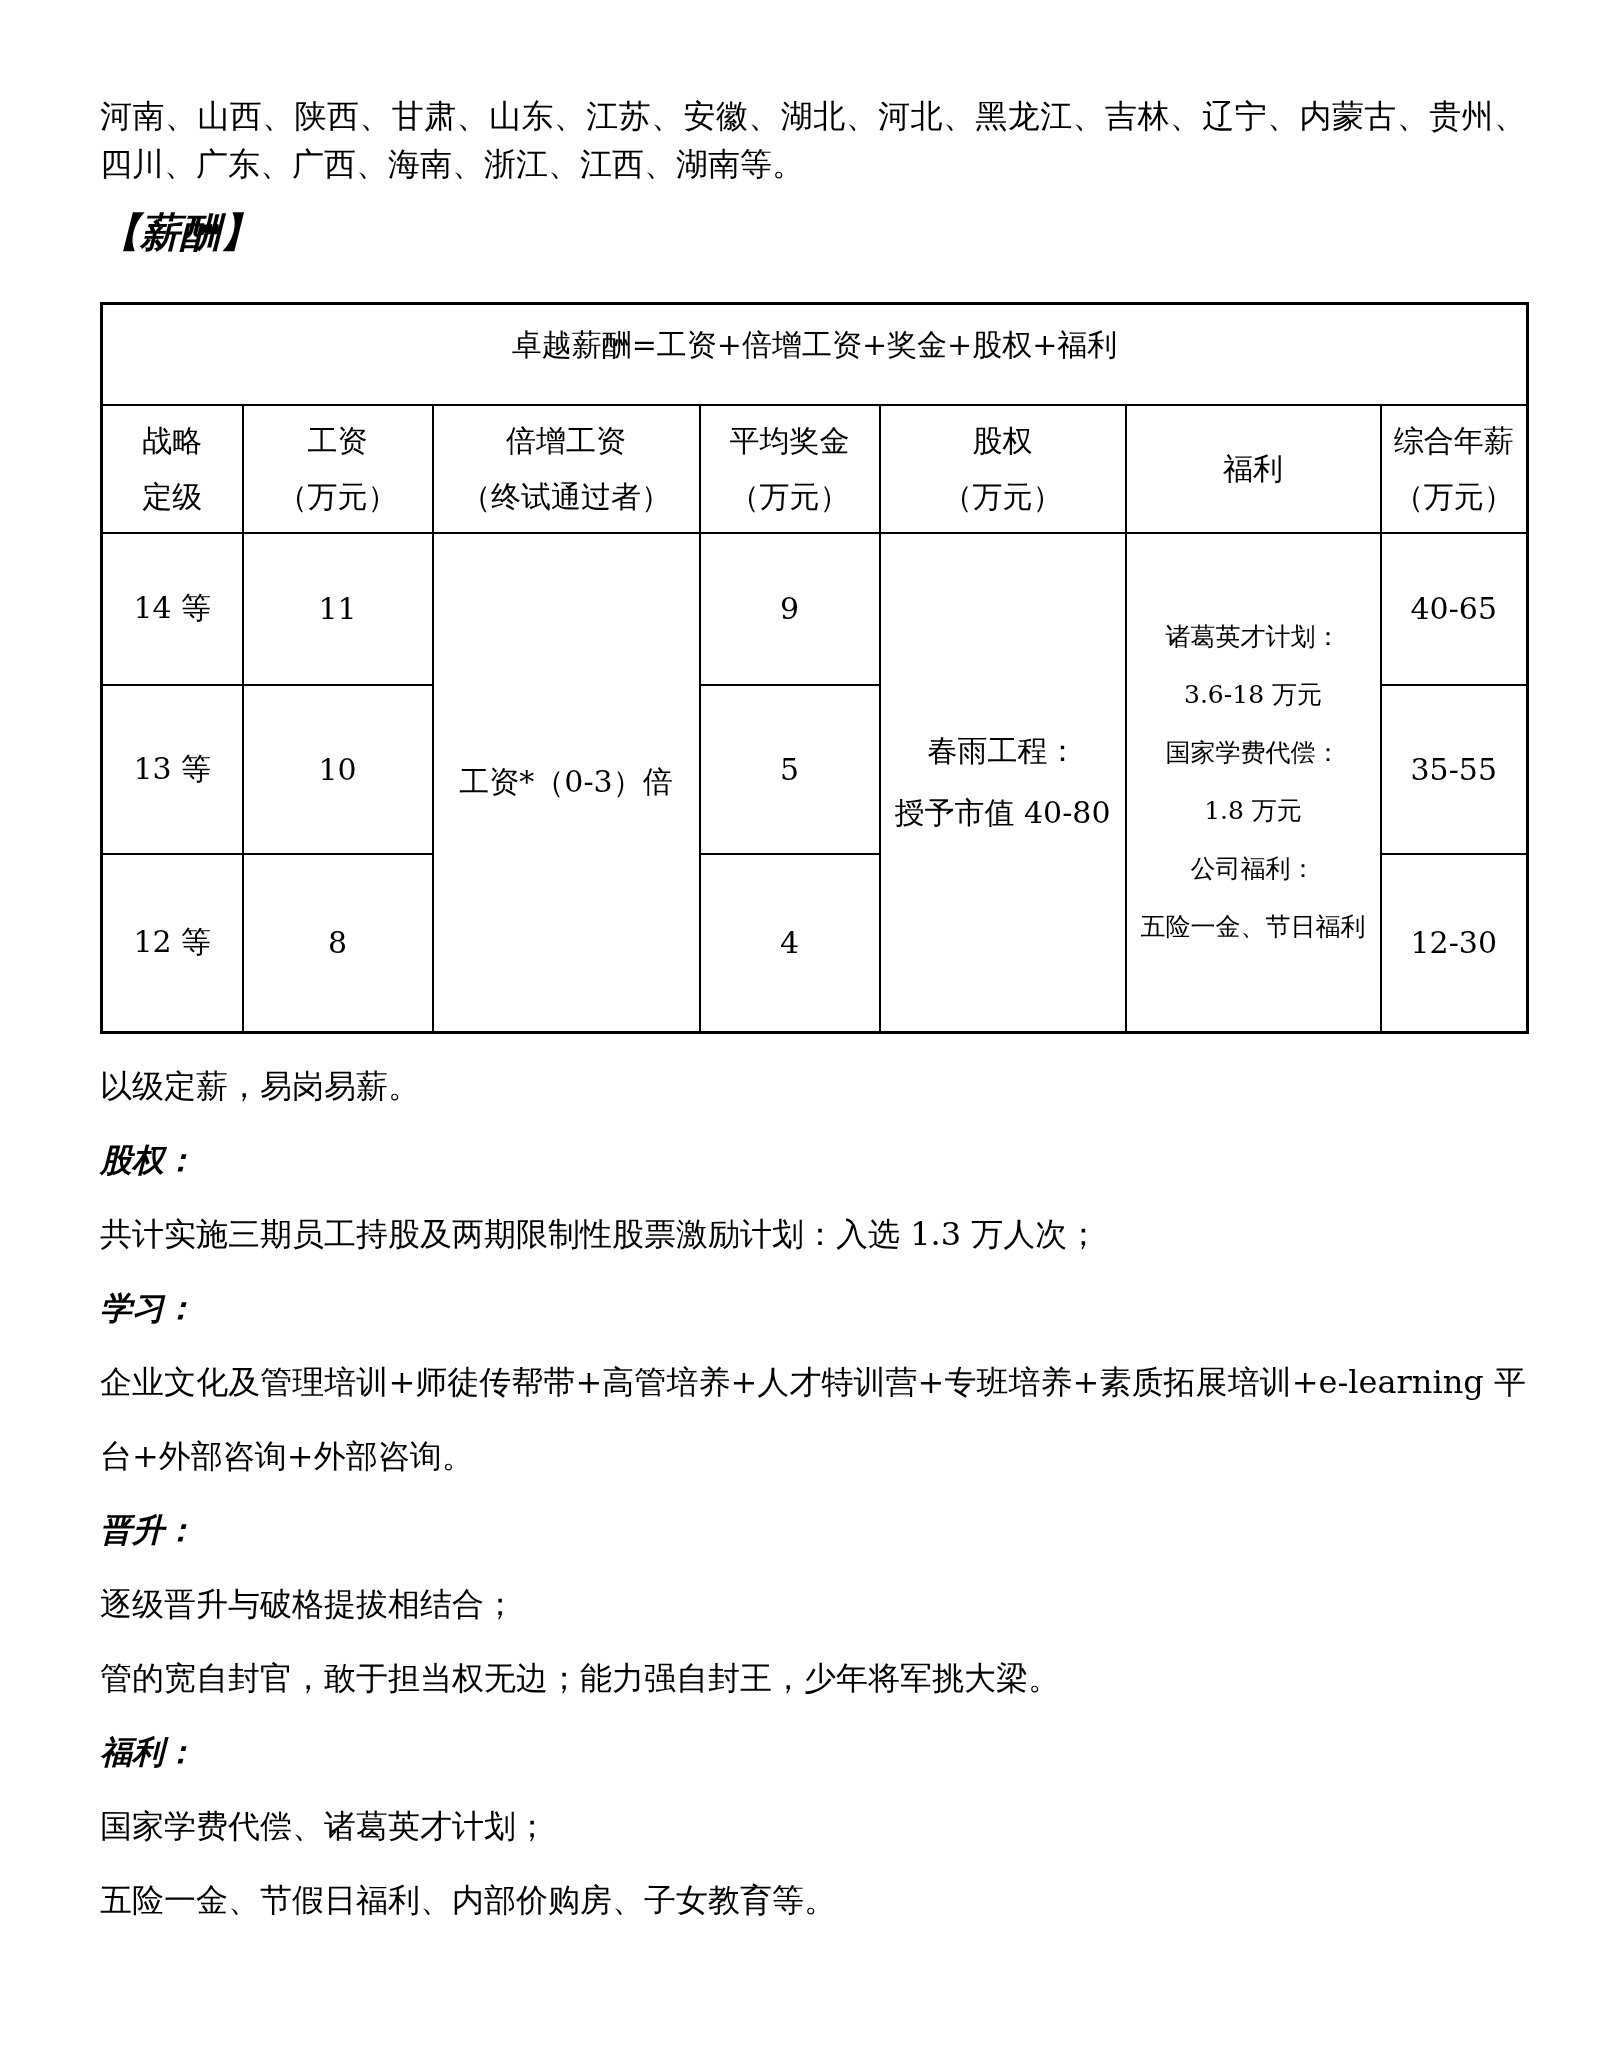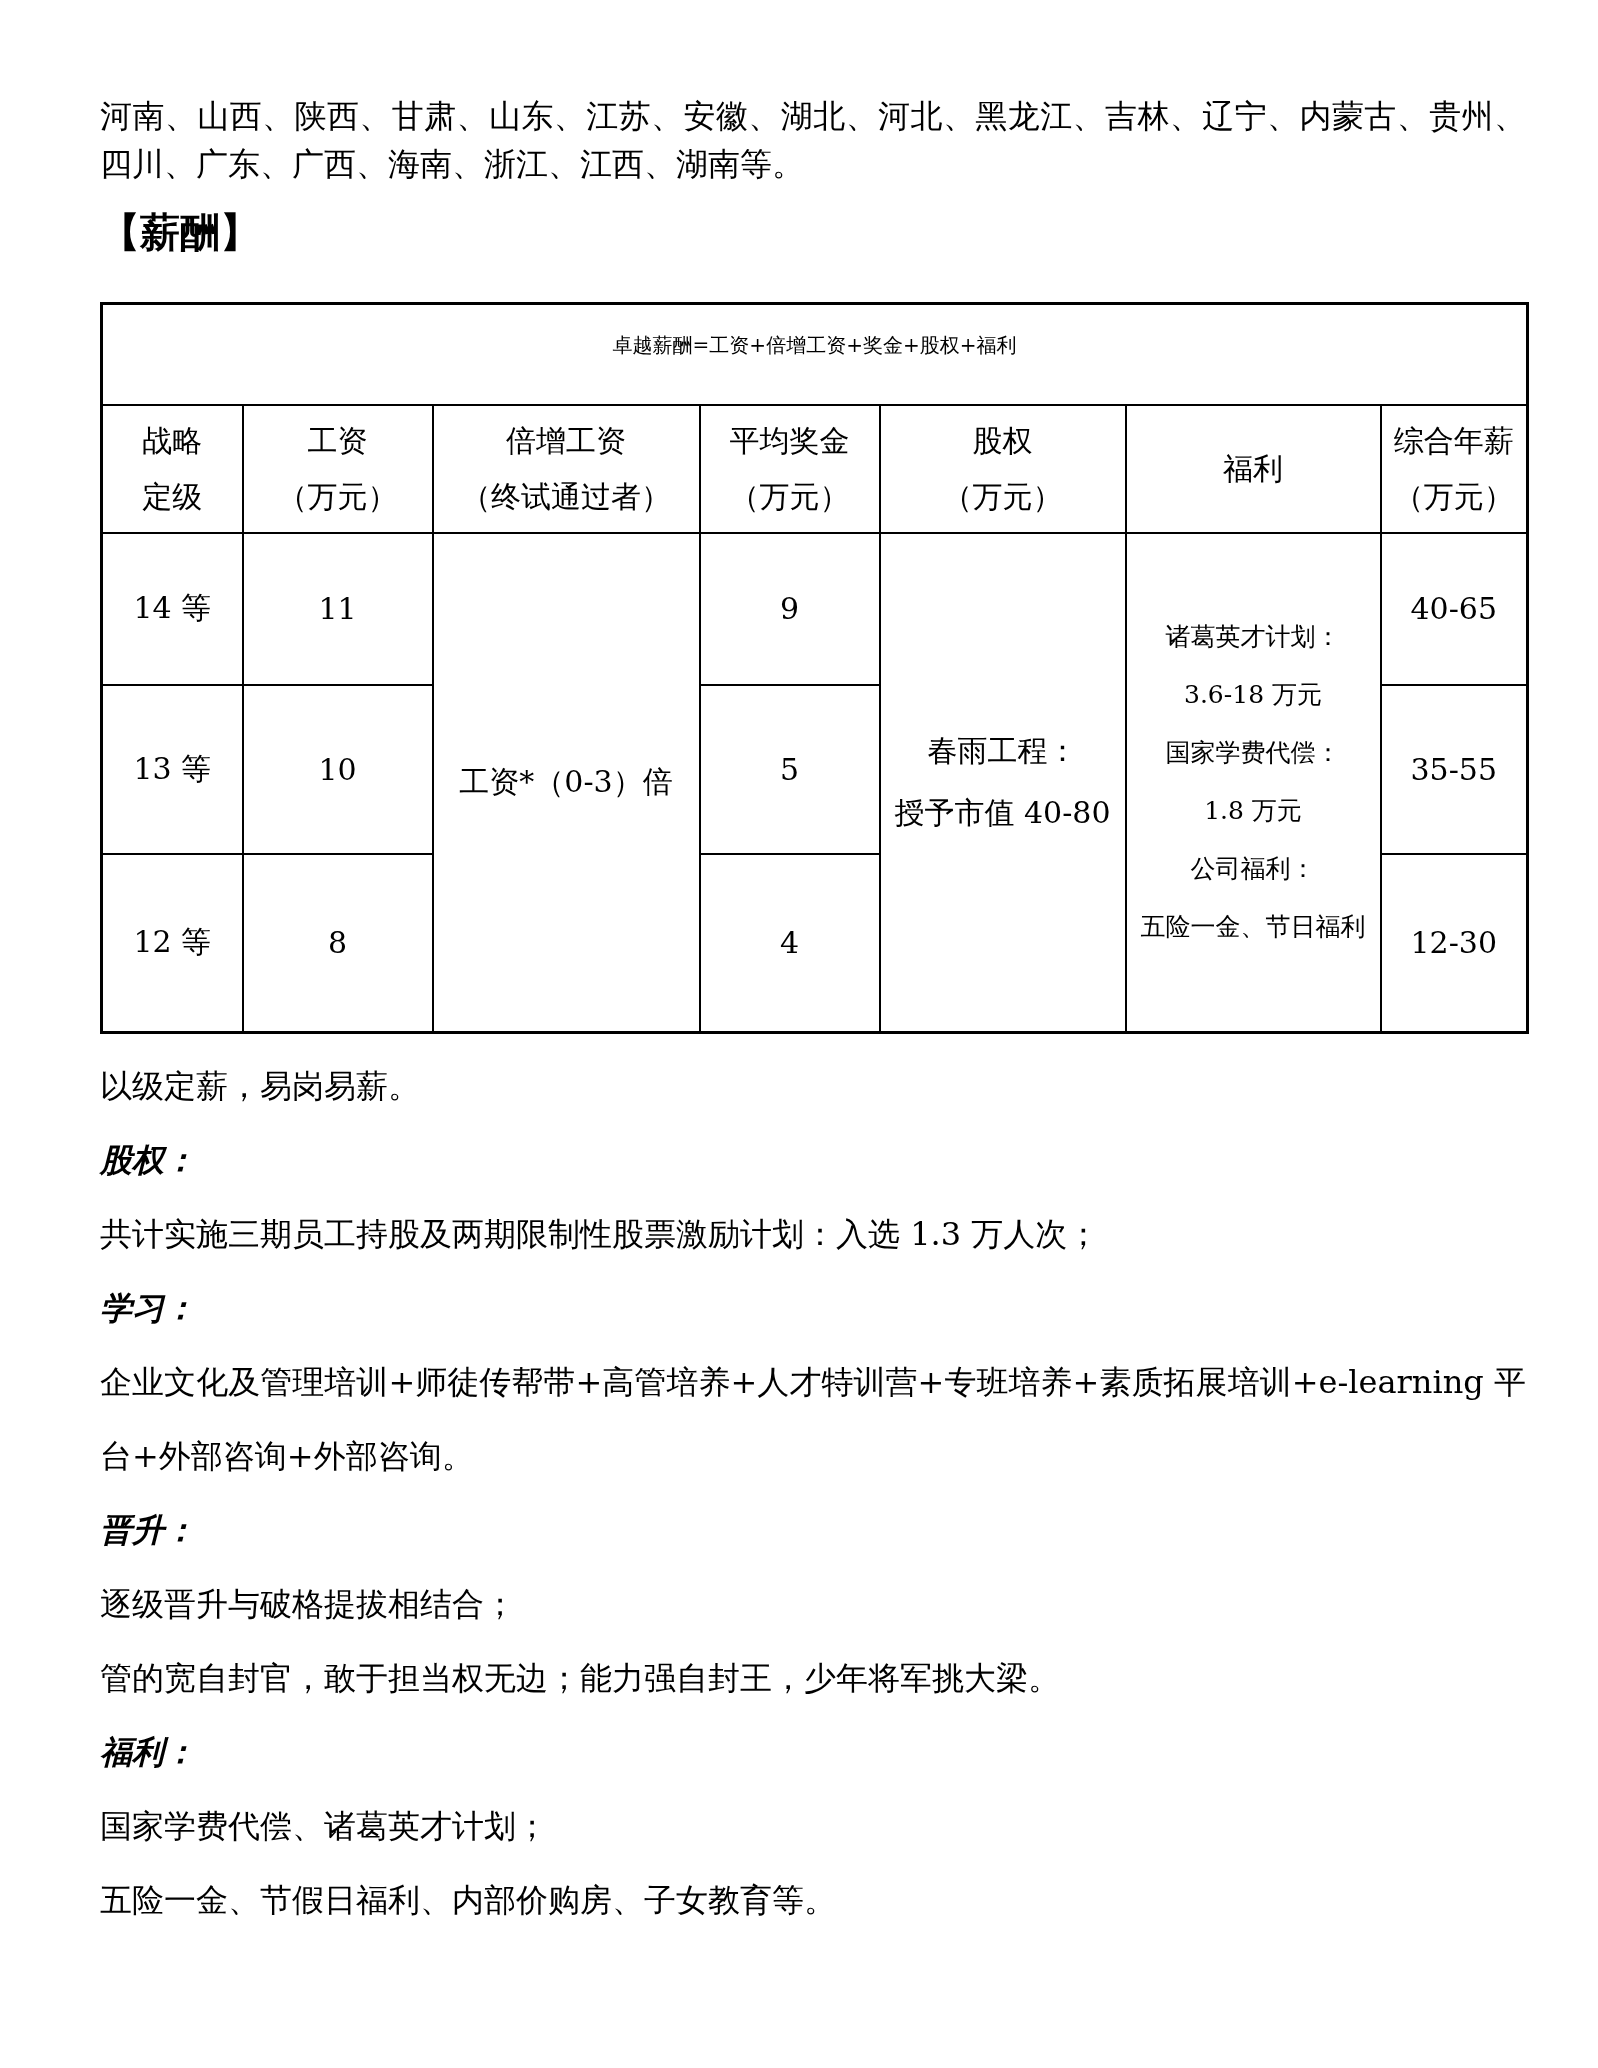--- a/index.html
+++ b/index.html
@@ -22,39 +22,40 @@
     margin: 0;
     font-size: 32px;
     line-height: 48px;
     text-align: justify;
   }
   .sec-heading {
     margin: 9px 0 0 0;
     font-size: 40px;
     line-height: 70px;
     font-weight: bold;
+    font-style: italic;
   }
   table.salary {
     margin-top: 35px;
     border-collapse: collapse;
     table-layout: fixed;
     width: 1426px;
     font-size: 30px;
   }
   table.salary td, table.salary th {
     border: 2px solid #000;
     text-align: center;
     vertical-align: middle;
     font-weight: normal;
     padding: 0;
     overflow: hidden;
   }
   table.salary { border: 3px solid #000; }
   tr.title-row td {
-    font-size: 20px;
+    font-size: 30px;
     padding-bottom: 18px;
   }
   tr.head-row th {
     white-space: pre-line;
     line-height: 56px;
   }
   td.equity-cell {
     text-align: left;
     vertical-align: middle;
     padding: 0 10px 0 30px;

